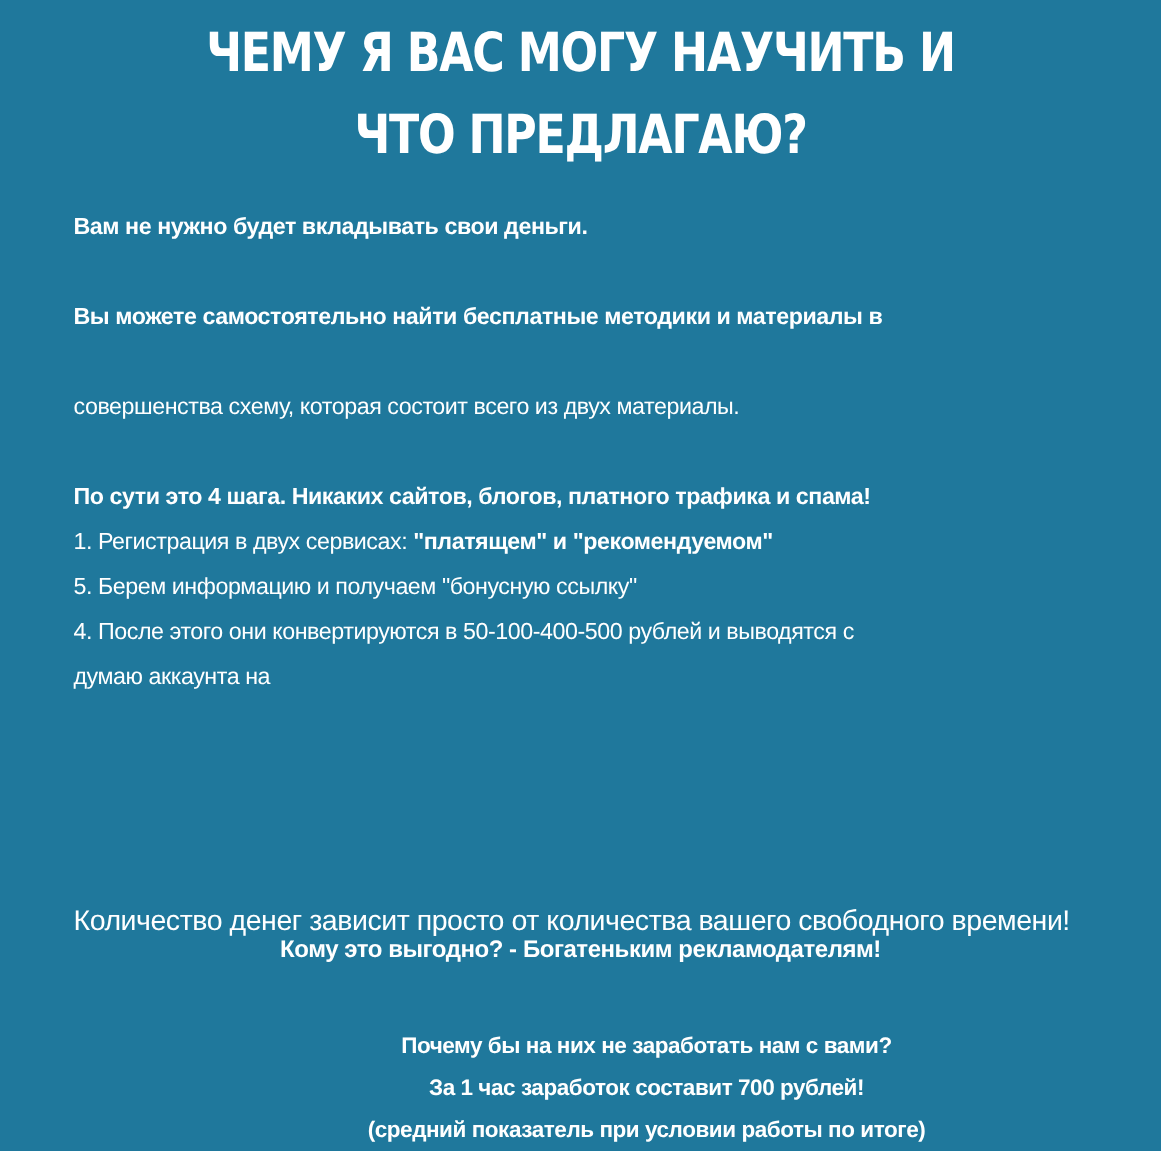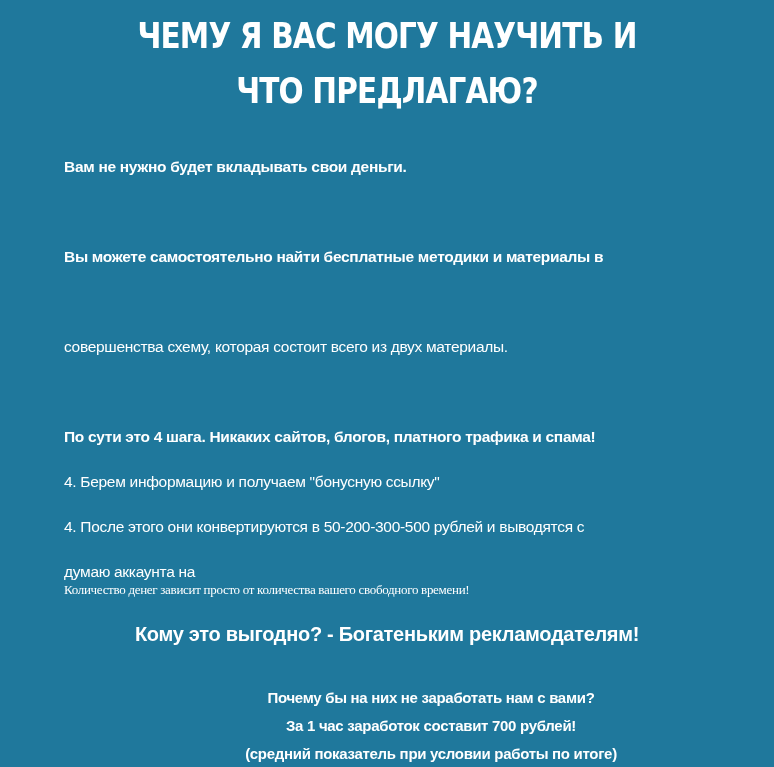--- a/index.html
+++ b/index.html
@@ -33,52 +33,51 @@
     .title span { display: block; }
     .content {
       position: absolute;
       left: 48px;
       top: 136px;
       width: 700px;
       font-size: 15.5px;
       line-height: 29px;
       letter-spacing: -0.3px;
     }
-    .p { margin: 16px; }
+    .p { margin: 1px; }
     .b { font-weight: bold; }
     .gap { height: 29px; }
     .center-block {
       position: absolute;
       left: 0;
       width: 774px;
       text-align: center;
       font-weight: bold;
     }
     .big {
       top: 617px;
-      font-size: 20px;
+      font-size: 16px;
       line-height: 34px;
       letter-spacing: -0.3px;
     }
     .sub {
       top: 684px;
       font-size: 15px;
       line-height: 28px;
       letter-spacing: -0.3px;
       padding-left: 44px;
     }
     .sub div { display: block; }
     .last {
       position: absolute;
       left: 48px;
-      top: 559px;
-      font-size: 13px;
+      top: 599px;
+      font-size: 19px;
       line-height: 29px;
       letter-spacing: -0.3px;
-      font-family: Liberation Serif, serif;
     }
   </style>
 </head>
 <body>
 
 <h1 class="title">
   <span>ЧЕМУ Я ВАС МОГУ НАУЧИТЬ И</span>
   <span>ЧТО ПРЕДЛАГАЮ?</span>
 </h1>
 
@@ -87,22 +86,25 @@
   <div class="gap"></div>
 
   <p class="p b">Вы можете самостоятельно найти бесплатные методики и материалы в</p>
   <div class="gap"></div>
 
   <p class="p">совершенства схему, которая состоит всего из двух материалы.</p>
   <div class="gap"></div>
 
   <p class="p b">По сути это 4 шага. Никаких сайтов, блогов, платного трафика и спама!</p>
   <div>
-    <p class="p">4.  Берем информацию и получаем "бонусную ссылку"</p>
-    <p class="p">4. После этого они конвертируются в 50-200-300-500 рублей и выводятся с</p>
+    <p class="p">
+      <span>1. Регистрация в двух сервисах: </span><span class="b">"платящем" и "рекомендуемом"</span>
+    </p>
+    <p class="p">5.  Берем информацию и получаем "бонусную ссылку"</p>
+    <p class="p">4. После этого они конвертируются в 50-100-400-500 рублей и выводятся с</p>
     <p class="p">думаю аккаунта на</p>
   </div>
 </div>
 
 <p class="p last">Количество денег зависит просто от количества вашего свободного времени!</p>
 
 <div class="center-block big">Кому это выгодно? - Богатеньким рекламодателям!</div>
 
 <div class="center-block sub">
   <div>Почему бы на них не заработать нам с вами?</div>

